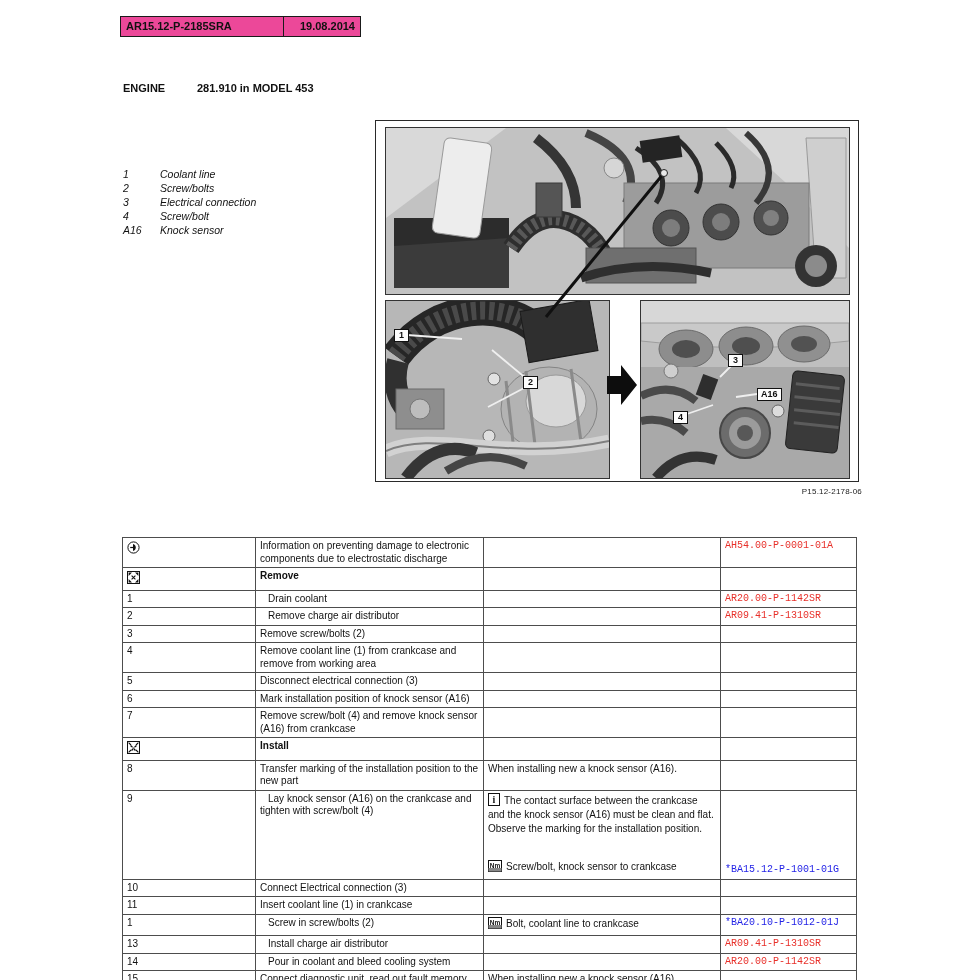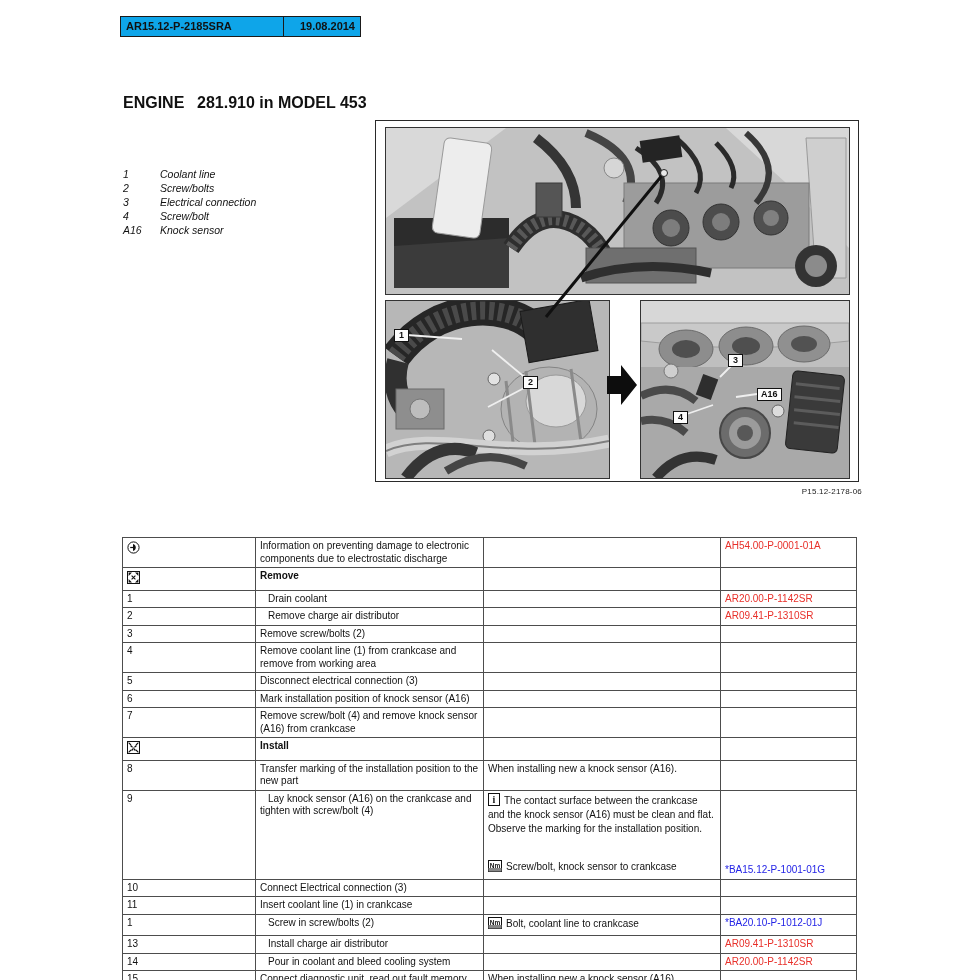--- a/index.html
+++ b/index.html
@@ -6,29 +6,29 @@
   body{
     width:980px;height:980px;position:relative;overflow:hidden;
     background:#ffffff;
     font-family:"Liberation Sans","DejaVu Sans",sans-serif;
     color:#111;
     -webkit-font-smoothing:antialiased;
   }
   
   .hdr{position:absolute;left:120px;top:16px;width:737px;display:flex;}
   .hdr .cell{
-    border:1px solid #1a1a1a;background:#0ea5e9;
+    border:1px solid #1a1a1a;background:#ec4899;
     font-size:11px;font-weight:bold;line-height:19px;height:19px;
     padding:0 5px;white-space:nowrap;overflow:hidden;
   }
   .hdr .c-doc{width:152px;}
   .hdr .c-title{width:487px;margin-left:-1px;}
   .hdr .c-date{width:66px;margin-left:-1px;text-align:right;}
   
-  .sect{position:absolute;left:123px;top:94px;font-size:16px;font-weight:bold;}
+  .sect{position:absolute;left:123px;top:82px;font-size:11px;font-weight:bold;}
   .sect .detail{position:absolute;left:74px;top:0;white-space:nowrap;}
   
   .legend{position:absolute;left:123px;top:167px;font-size:10.5px;font-style:italic;}
   .legend .lrow{display:flex;height:14px;line-height:14px;}
   .legend .lkey{width:37px;}
   
   .figure{position:absolute;left:375px;top:120px;width:482px;height:360px;
     border:1px solid #2a2a2a;background:#fff;}
   .photo{position:absolute;border:1px solid #333;overflow:hidden;background:#c0c0c0;}
   .photo svg{display:block;}
@@ -47,21 +47,21 @@
     border-collapse:collapse;table-layout:fixed;font-size:10px;}
   .ptable td{
     border:1px solid #4d4d4d;vertical-align:top;
     padding:2px 4px;line-height:12.5px;background:#fff;
     overflow:hidden;
   }
   .ptable tr{height:17px;}
   .ptable .c1{width:133px;}
   .ptable .c2{width:228px;}
   .ptable .c3{width:237px;}
-  .ptable .c4{width:136px;}
+  .ptable .c4{width:136px;font-family:Liberation Mono, monospace;}
   .section-row td{font-weight:bold;}
   .indent{display:block;text-indent:8px;}
   .ref{white-space:nowrap;}
   .ref-red{color:var(--ref-red,#e8302a);}
   .ref-blue{color:var(--ref-blue,#2323e6);}
   .c3wrap{min-height:0;}
   .c3wrap.tall{min-height:84px;display:flex;flex-direction:column;}
   .note-block{margin:0 0 1px 0;}
   .note-block.push-bottom{margin-top:auto;padding-top:4px;}
   .mini-icon{display:inline-block;vertical-align:-2px;margin-right:4px;}

